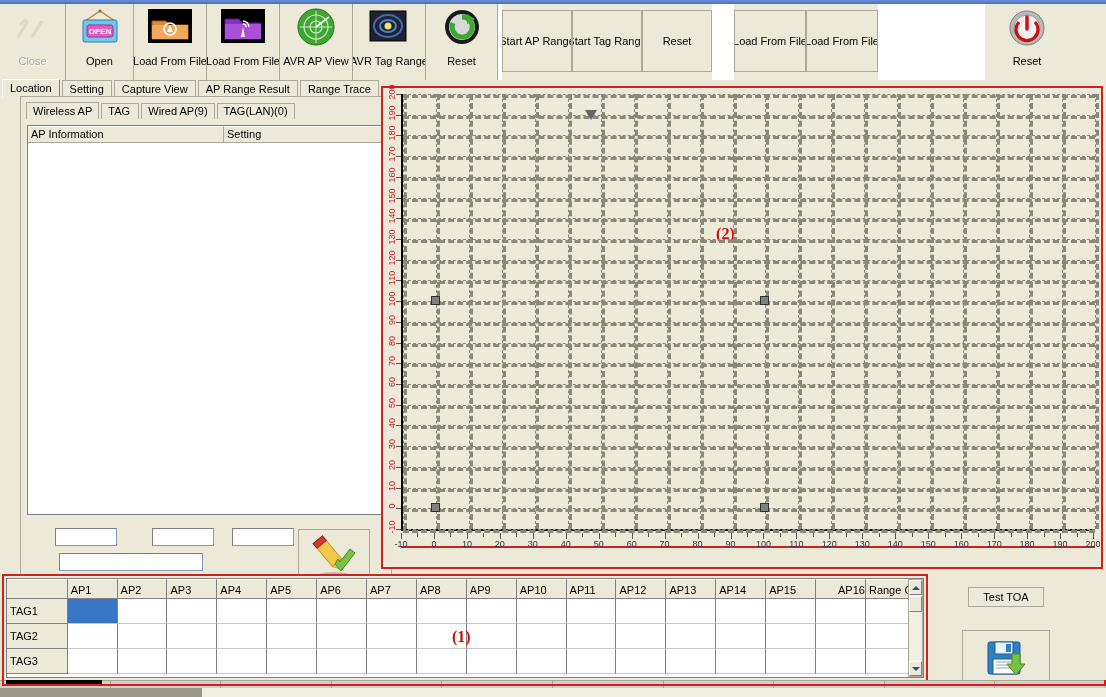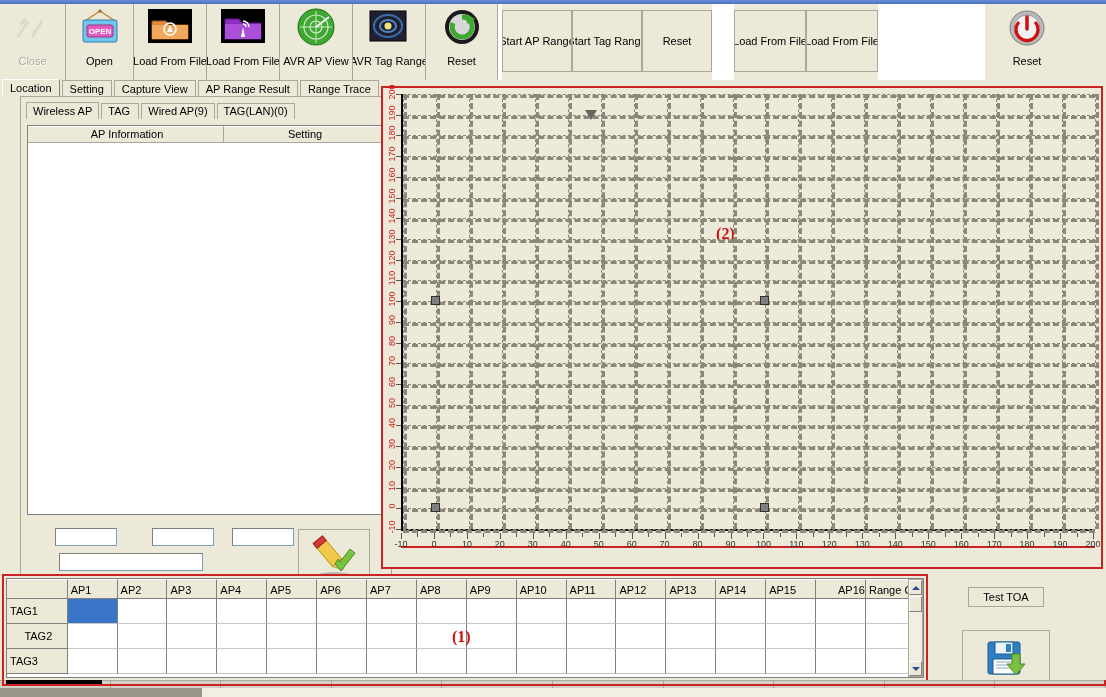--- a/index.html
+++ b/index.html
@@ -92,21 +92,20 @@
     background: #ece9d8;
     font-size: 11px; line-height: 15px;
     margin-right: 2px; cursor: default; white-space: nowrap;
   }
   .subtab.active { height: 17px; line-height: 16px; }
 
   .listview {
     position: absolute; left: 6px; top: 28px; width: 358px; height: 390px;
     border: 1px solid #808080;
     background: #fef9c3;
-    text-align: center;
   }
   .lv-head { display: flex; height: 17px; background: #ece9d8; }
   .lv-col {
     border-right: 1px solid #aca899;
     border-bottom: 1px solid #aca899;
     border-top: 1px solid #ffffff;
     background: #ece9d8;
     font-size: 11px; line-height: 15px; padding-left: 3px;
     overflow: hidden; white-space: nowrap; cursor: default;
   }
@@ -744,21 +743,21 @@
           <div class="dg-cell" style="width: 55px;"></div>
           <div class="dg-cell" style="width: 55px;"></div>
           <div class="dg-cell" style="width: 55px;"></div>
           <div class="dg-cell" style="width: 55px;"></div>
           <div class="dg-cell" style="width: 55px;"></div>
           <div class="dg-cell" style="width: 55px;"></div>
           <div class="dg-cell" style="width: 63px;"></div>
           <div class="dg-filler"></div>
         </div>
         <div class="dg-row">
-          <div class="dg-cell rowhead" style="width: 67px; text-align: center;">TAG2</div>
+          <div class="dg-cell rowhead" style="width: 67px;">TAG2</div>
           <div class="dg-cell" style="width: 55px;"></div>
           <div class="dg-cell" style="width: 55px;"></div>
           <div class="dg-cell" style="width: 55px;"></div>
           <div class="dg-cell" style="width: 55px;"></div>
           <div class="dg-cell" style="width: 55px;"></div>
           <div class="dg-cell" style="width: 55px;"></div>
           <div class="dg-cell" style="width: 55px;"></div>
           <div class="dg-cell" style="width: 55px;"></div>
           <div class="dg-cell" style="width: 55px;"></div>
           <div class="dg-cell" style="width: 55px;"></div>

